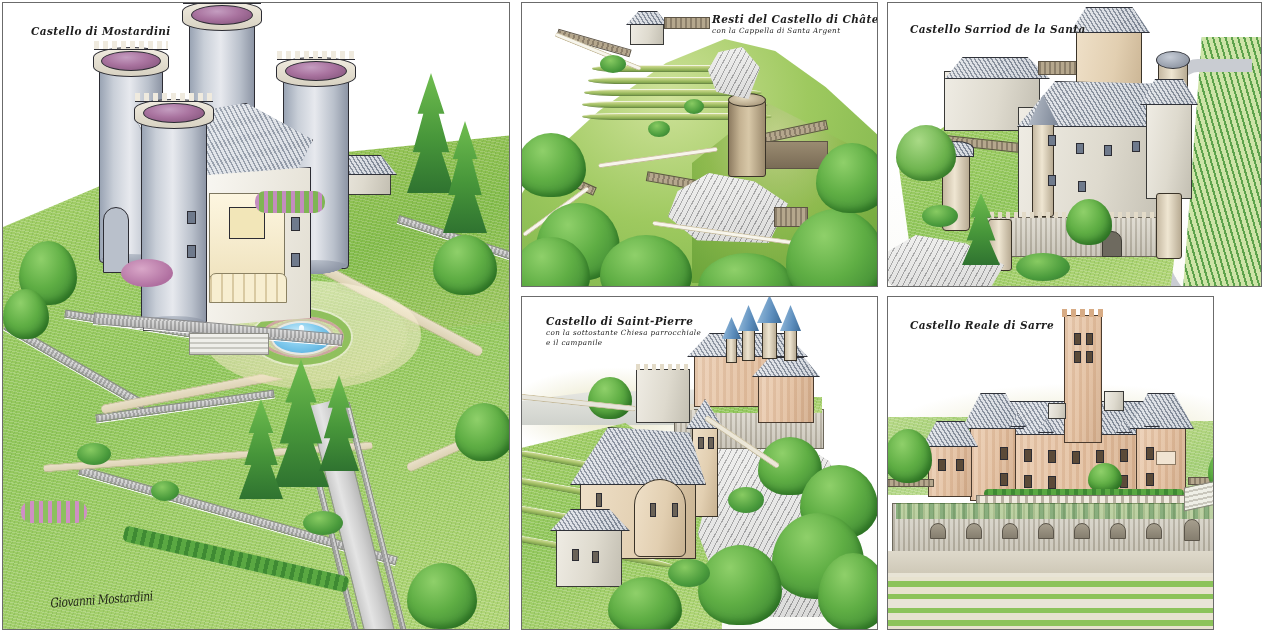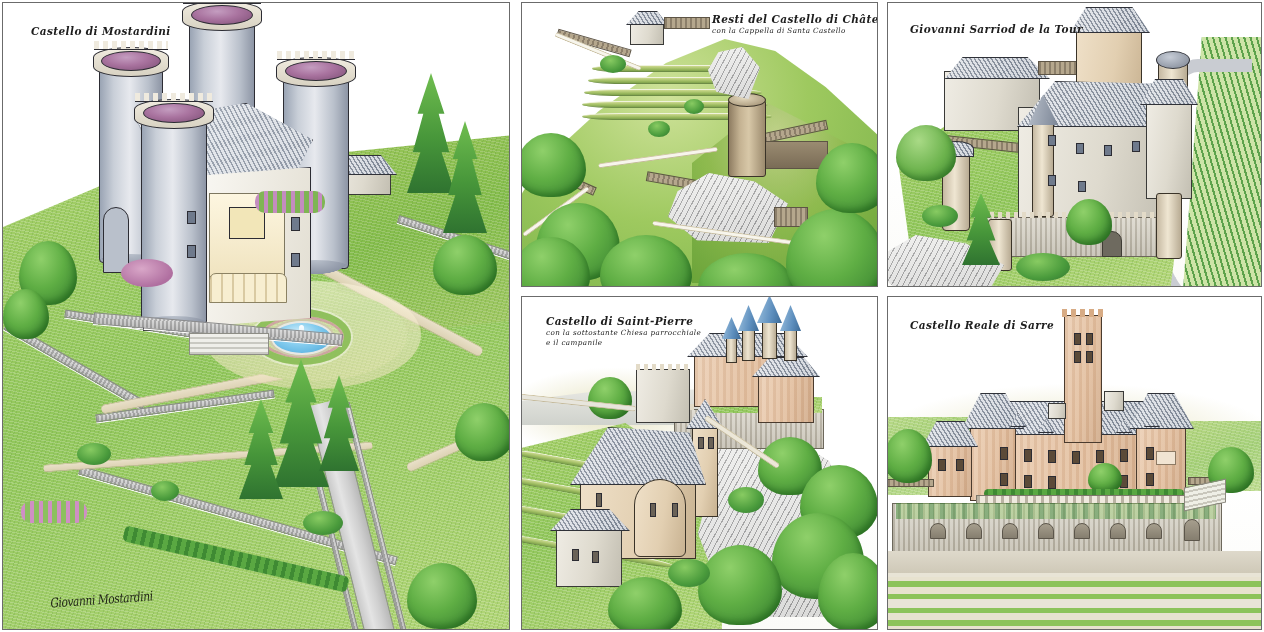--- a/index.html
+++ b/index.html
@@ -25,21 +25,21 @@
   }
   .panel-inner {
     position: absolute; inset: 0;
     overflow: hidden;
   }
 
   #panel-aymavilles { left: 2px;   top: 2px;   width: 508px; height: 628px; }
   #panel-chatel     { left: 521px; top: 2px;   width: 357px; height: 285px; }
   #panel-sarriod    { left: 887px; top: 2px;   width: 375px; height: 285px; }
   #panel-saintpierre{ left: 521px; top: 296px; width: 357px; height: 334px; }
-  #panel-sarre      { left: 887px; top: 296px; width: 375px; height: 334px; text-align: right; }
+  #panel-sarre      { left: 887px; top: 296px; width: 327px; height: 334px; text-align: right; }
 
   
   .caption {
     position: absolute;
     z-index: 40;
     color: #1d1d1d;
     font-family: "DejaVu Serif", serif;
     font-style: italic;
     letter-spacing: .4px;
     white-space: nowrap;
@@ -418,21 +418,21 @@
       <div class="tree" style="left:78px;top:232px;width:92px;height:72px;"></div>
       <div class="tree" style="left:176px;top:250px;width:96px;height:60px;"></div>
       <div class="tree" style="left:264px;top:206px;width:100px;height:96px;"></div>
       <div class="tree" style="left:294px;top:140px;width:72px;height:70px;"></div>
       <div class="bush" style="left:78px;top:52px;width:26px;height:18px;"></div>
       <div class="bush" style="left:126px;top:118px;width:22px;height:16px;"></div>
       <div class="bush" style="left:162px;top:96px;width:20px;height:15px;"></div>
 
       <div class="caption" id="cap-chatel">
         <span class="t1">Resti del Castello di Châtel Argent</span>
-        <span class="t2">con la Cappella di Santa Castello</span>
+        <span class="t2">con la Cappella di Santa Argent</span>
       </div>
     </div>
   </div>
 
   <div class="panel" id="panel-sarriod">
     <div class="panel-inner">
       <div class="sky"></div>
 
       <div class="vineyard" style="left:294px;top:34px;width:110px;height:266px;clip-path:polygon(18% 0,100% 0,100% 100%,0 100%);"></div>
 
@@ -477,21 +477,21 @@
       <div class="window" style="left:190px;top:178px;width:8px;height:11px;"></div>
 
       <div class="rockface" style="left:-10px;top:232px;width:126px;height:60px;clip-path:polygon(6% 30%,30% 0,70% 14%,100% 50%,86% 100%,18% 96%,0 64%);"></div>
       <div class="tree" style="left:8px;top:122px;width:60px;height:56px;background:radial-gradient(ellipse at 38% 28%,#a9da86,#6bb24c 55%,#3f8a33 100%);"></div>
       <div class="conifer" style="left:74px;top:190px;width:38px;height:72px;"></div>
       <div class="tree" style="left:178px;top:196px;width:46px;height:46px;"></div>
       <div class="bush" style="left:128px;top:250px;width:54px;height:28px;"></div>
       <div class="bush" style="left:34px;top:202px;width:36px;height:22px;"></div>
 
       <div class="caption" id="cap-sarriod">
-        <span class="t1">Giovanni Sarriod de la Tour</span>
+        <span class="t1">Castello Sarriod de la Santa</span>
       </div>
     </div>
   </div>
 
   <div class="panel" id="panel-saintpierre">
     <div class="panel-inner">
       <div class="sky"></div>
 
       <div class="haze" style="left:-20px;top:70px;width:220px;height:90px;"></div>
       <div style="position:absolute;left:-20px;top:92px;width:210px;height:36px;background:linear-gradient(180deg,#e7e7e2,#cfd2cc);clip-path:polygon(0 40%,40% 10%,100% 0,100% 100%,0 100%);"></div>

